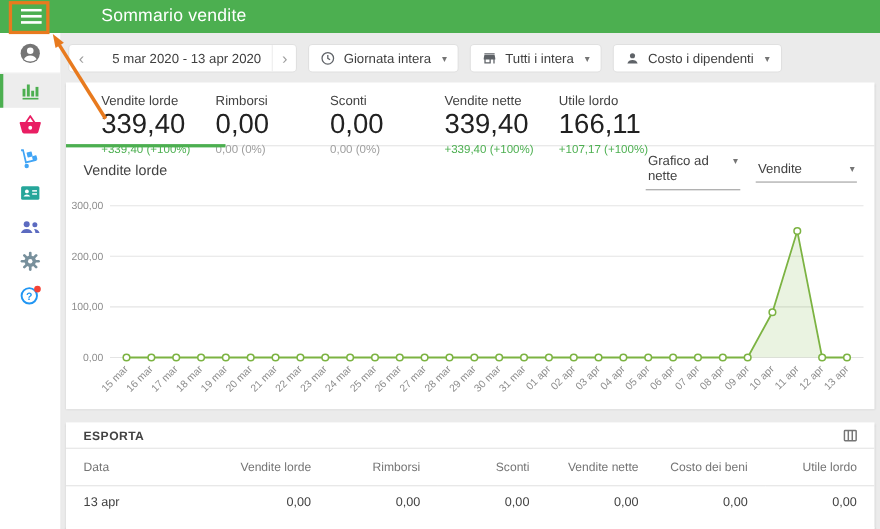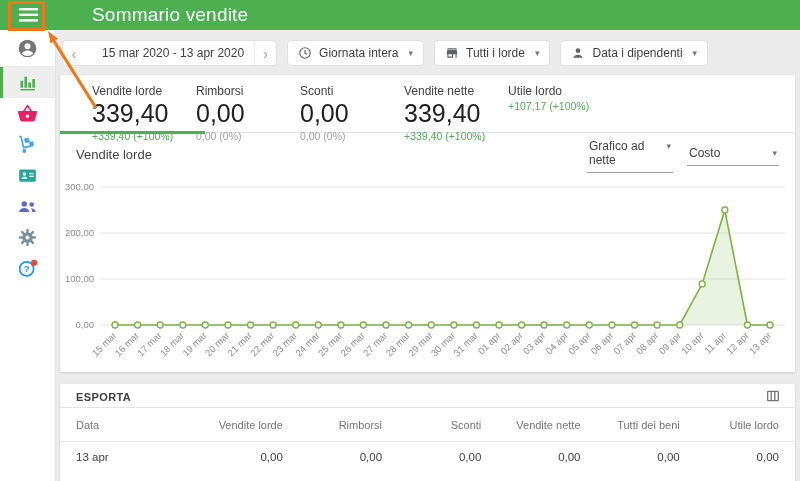--- a/index.html
+++ b/index.html
@@ -5,21 +5,21 @@
   * { box-sizing: border-box; }
   html,body { margin:0; padding:0; }
   body {
     width:800px; height:481px; overflow:hidden; position:relative;
     font-family:"Liberation Sans", sans-serif; background:#ebebeb;
   }
   
   .appbar { position:absolute; top:0; left:0; width:800px; height:30px;
     background:#4caf50; display:flex; align-items:center; z-index:5; }
   .menu-btn { width:56px; height:30px; display:flex; align-items:center; justify-content:center; cursor:pointer; }
-  .appbar-title { color:#fff; font-size:19px; margin-left:36px; letter-spacing:.2px; }
+  .appbar-title { color:#fff; font-size:16px; margin-left:36px; letter-spacing:.2px; }
   
   .sidebar { position:absolute; top:30px; left:0; width:56px; bottom:0;
     background:#fff; border-right:1px solid #e2e2e2; z-index:4; }
   .sb-avatar { height:37px; display:flex; align-items:center; justify-content:center;
     border-bottom:1px solid #ececec; }
   .sb-item { height:31px; display:flex; align-items:center; justify-content:center; cursor:pointer; }
   .sb-item.active { background:#ededed; box-shadow:inset 3px 0 0 #4caf50; }
   .sb-icon { width:21px; height:21px; display:block; }
   .sb-icon svg { width:100%; height:100%; display:block; }
   
@@ -183,21 +183,21 @@
       <div class="date-nav prev">‹</div>
       <div class="date-main">
         <span class="f-icon">
           <svg viewBox="0 0 24 24">
               <rect x="3" y="5" width="18" height="16" rx="1.5" fill="none" stroke="currentColor" stroke-width="2"></rect>
               <line x1="3" y1="9.5" x2="21" y2="9.5" stroke="currentColor" stroke-width="2"></line>
               <rect x="7" y="2.5" width="2" height="4" fill="currentColor"></rect>
               <rect x="15" y="2.5" width="2" height="4" fill="currentColor"></rect>
             </svg>
         </span>
-        <span>15 mar 2020 - 13 apr 2020</span>
+        <span>5 mar 2020 - 13 apr 2020</span>
       </div>
       <div class="date-nav next">›</div>
     </div>
 
     <div class="btn">
       <span class="f-icon">
         <svg viewBox="0 0 24 24">
             <circle cx="12" cy="12" r="9" fill="none" stroke="currentColor" stroke-width="2"></circle>
             <path d="M12 7v5.2l3.6 2.1" fill="none" stroke="currentColor" stroke-width="2"></path>
           </svg>
@@ -205,32 +205,32 @@
       <span>Giornata intera</span>
       <span class="caret">▾</span>
     </div>
 
     <div class="btn">
       <span class="f-icon">
         <svg viewBox="0 0 24 24" fill="currentColor">
             <path d="M20 4H4v2h16V4zm1 10v-2l-1-5H4l-1 5v2h1v6h10v-6h4v6h2v-6h1zm-9 4H6v-4h6v4z"></path>
           </svg>
       </span>
-      <span>Tutti i lorde</span>
+      <span>Tutti i intera</span>
       <span class="caret">▾</span>
     </div>
 
     <div class="btn">
       <span class="f-icon">
         <svg viewBox="0 0 24 24" fill="currentColor">
             <circle cx="12" cy="8" r="4"></circle>
             <path d="M4 20c.9-3.4 4.2-5.2 8-5.2s7.1 1.8 8 5.2z"></path>
           </svg>
       </span>
-      <span>Data i dipendenti</span>
+      <span>Costo i dipendenti</span>
       <span class="caret">▾</span>
     </div>
   </div>
 
   <div class="card card1">
     <div class="stats-row" id="stats-row">
       <div class="active-underline" style="background: rgb(76, 175, 80);"></div>
     <div class="stat active">
           <div class="stat-label">Vendite lorde</div>
           <div class="stat-value">339,40</div>
@@ -246,32 +246,33 @@
           <div class="stat-value">0,00</div>
           <div class="stat-change">0,00 (0%)</div>
         </div>
         <div class="stat">
           <div class="stat-label">Vendite nette</div>
           <div class="stat-value">339,40</div>
           <div class="stat-change pos">+339,40 (+100%)</div>
         </div>
         <div class="stat">
           <div class="stat-label">Utile lordo</div>
+          <div class="stat-value">166,11</div>
           <div class="stat-change pos">+107,17 (+100%)</div>
         </div>
       </div>
     <div class="chart-head">
       <span class="chart-title">Vendite lorde</span>
       <span class="spacer"></span>
       <span class="select sel-type">
         <span>Grafico ad nette</span>
         <span class="caret">▾</span>
       </span>
       <span class="select sel-interval">
-        <span>Costo</span>
+        <span>Vendite</span>
         <span class="caret">▾</span>
       </span>
     </div>
     <svg id="sales-chart" width="735" height="197" viewBox="0 0 735 197" font-family="Liberation Sans, sans-serif">
         <line x1="40" y1="150.0" x2="725" y2="150.0" stroke="#e4e4e4" stroke-width="1"></line>
         <text x="34" y="153" text-anchor="end" font-size="9.5" fill="#8d8d8d">0,00</text>
         <line x1="40" y1="104.0" x2="725" y2="104.0" stroke="#e4e4e4" stroke-width="1"></line>
         <text x="34" y="107" text-anchor="end" font-size="9.5" fill="#8d8d8d">100,00</text>
         <line x1="40" y1="58.0" x2="725" y2="58.0" stroke="#e4e4e4" stroke-width="1"></line>
         <text x="34" y="61" text-anchor="end" font-size="9.5" fill="#8d8d8d">200,00</text>
@@ -354,21 +355,21 @@
       </span>
     </div>
     <table class="export">
       <thead>
           <tr id="table-head-row">
             <th>Data</th>
             <th>Vendite lorde</th>
             <th>Rimborsi</th>
             <th>Sconti</th>
             <th>Vendite nette</th>
-            <th>Tutti dei beni</th>
+            <th>Costo dei beni</th>
             <th>Utile lordo</th>
           </tr>
         </thead>
       <tbody id="table-body">
           <tr>
             <td>13 apr</td>
             <td>0,00</td>
             <td>0,00</td>
             <td>0,00</td>
             <td>0,00</td>

